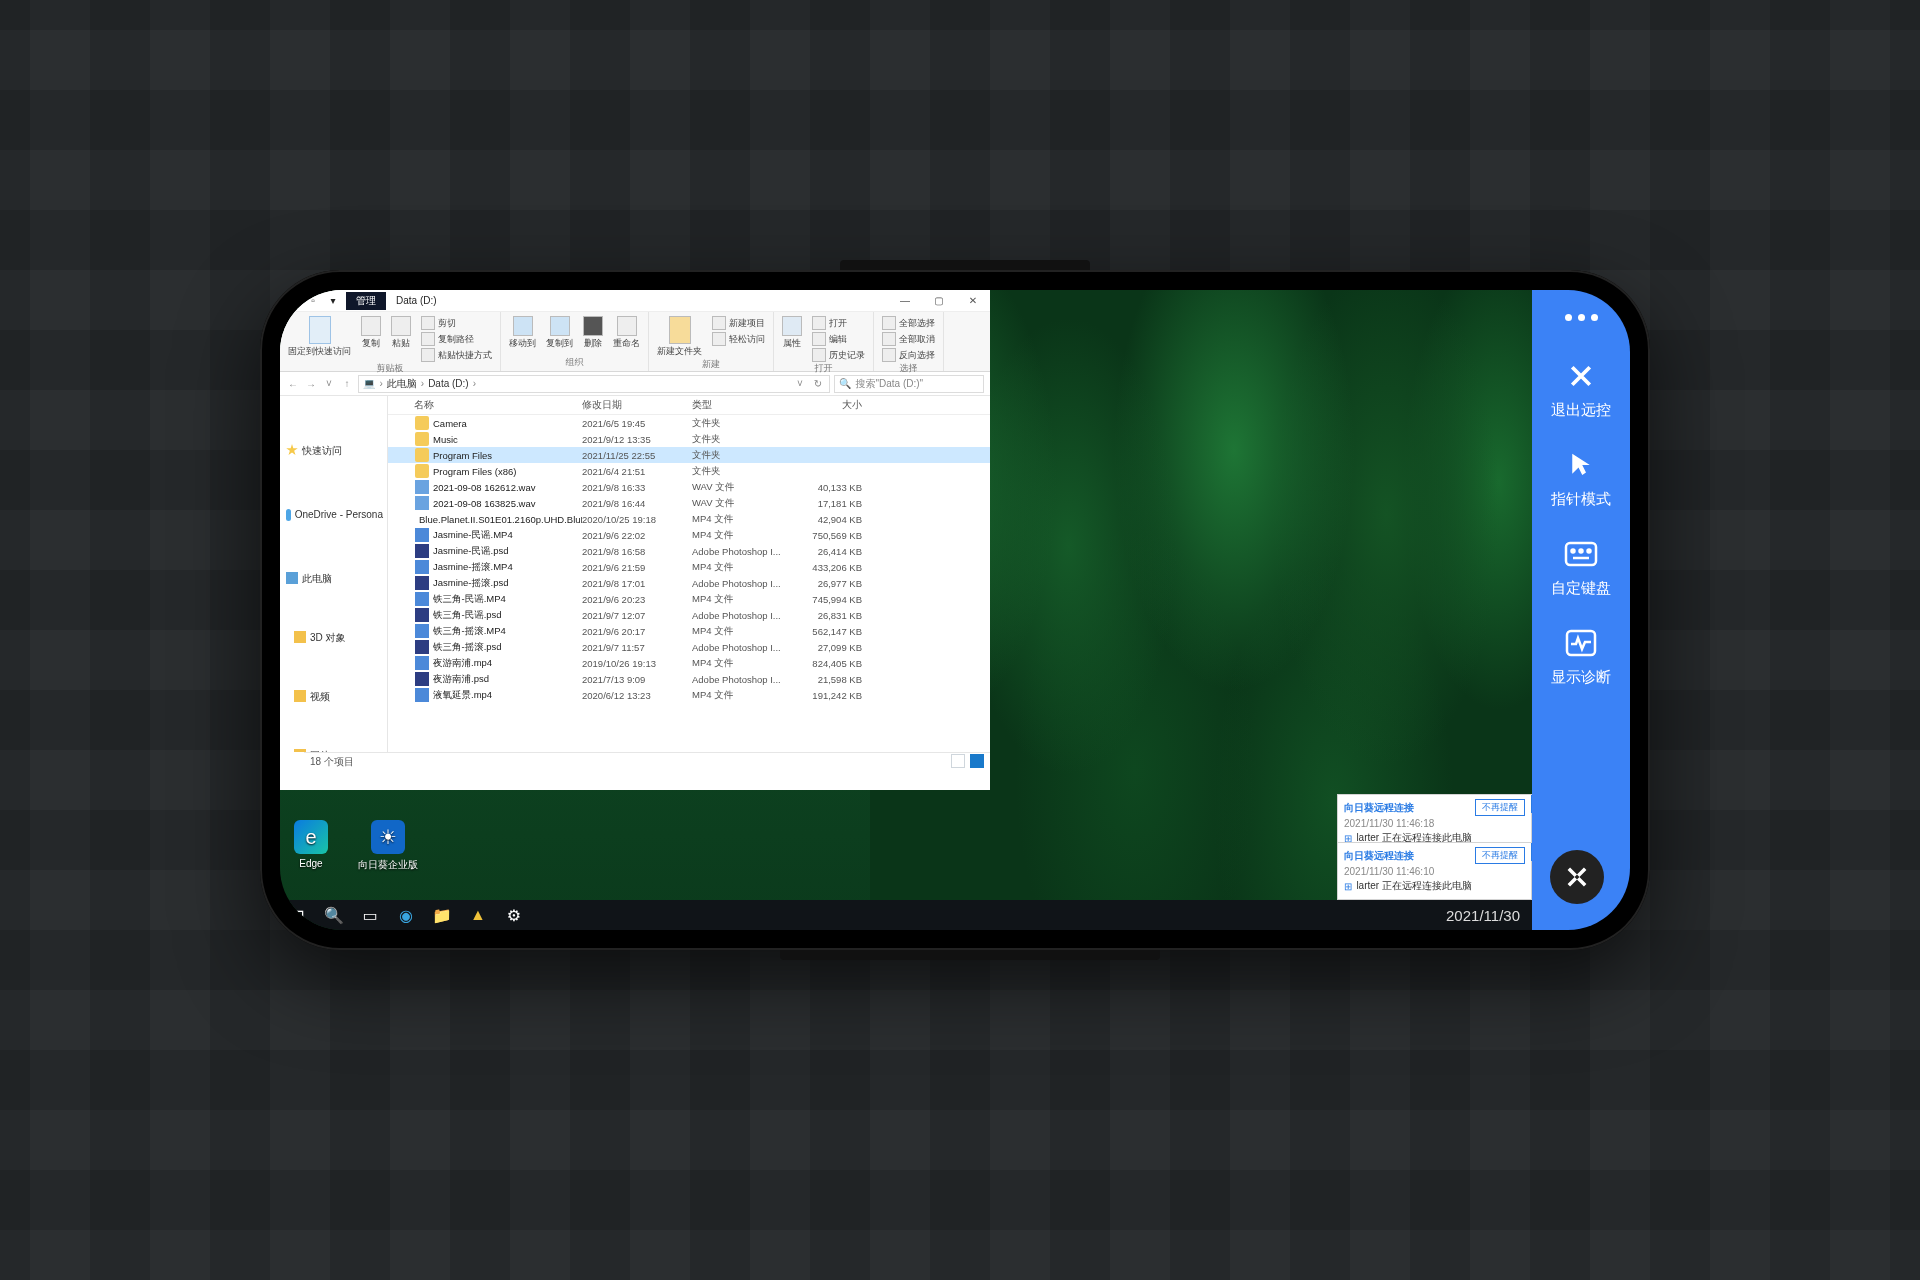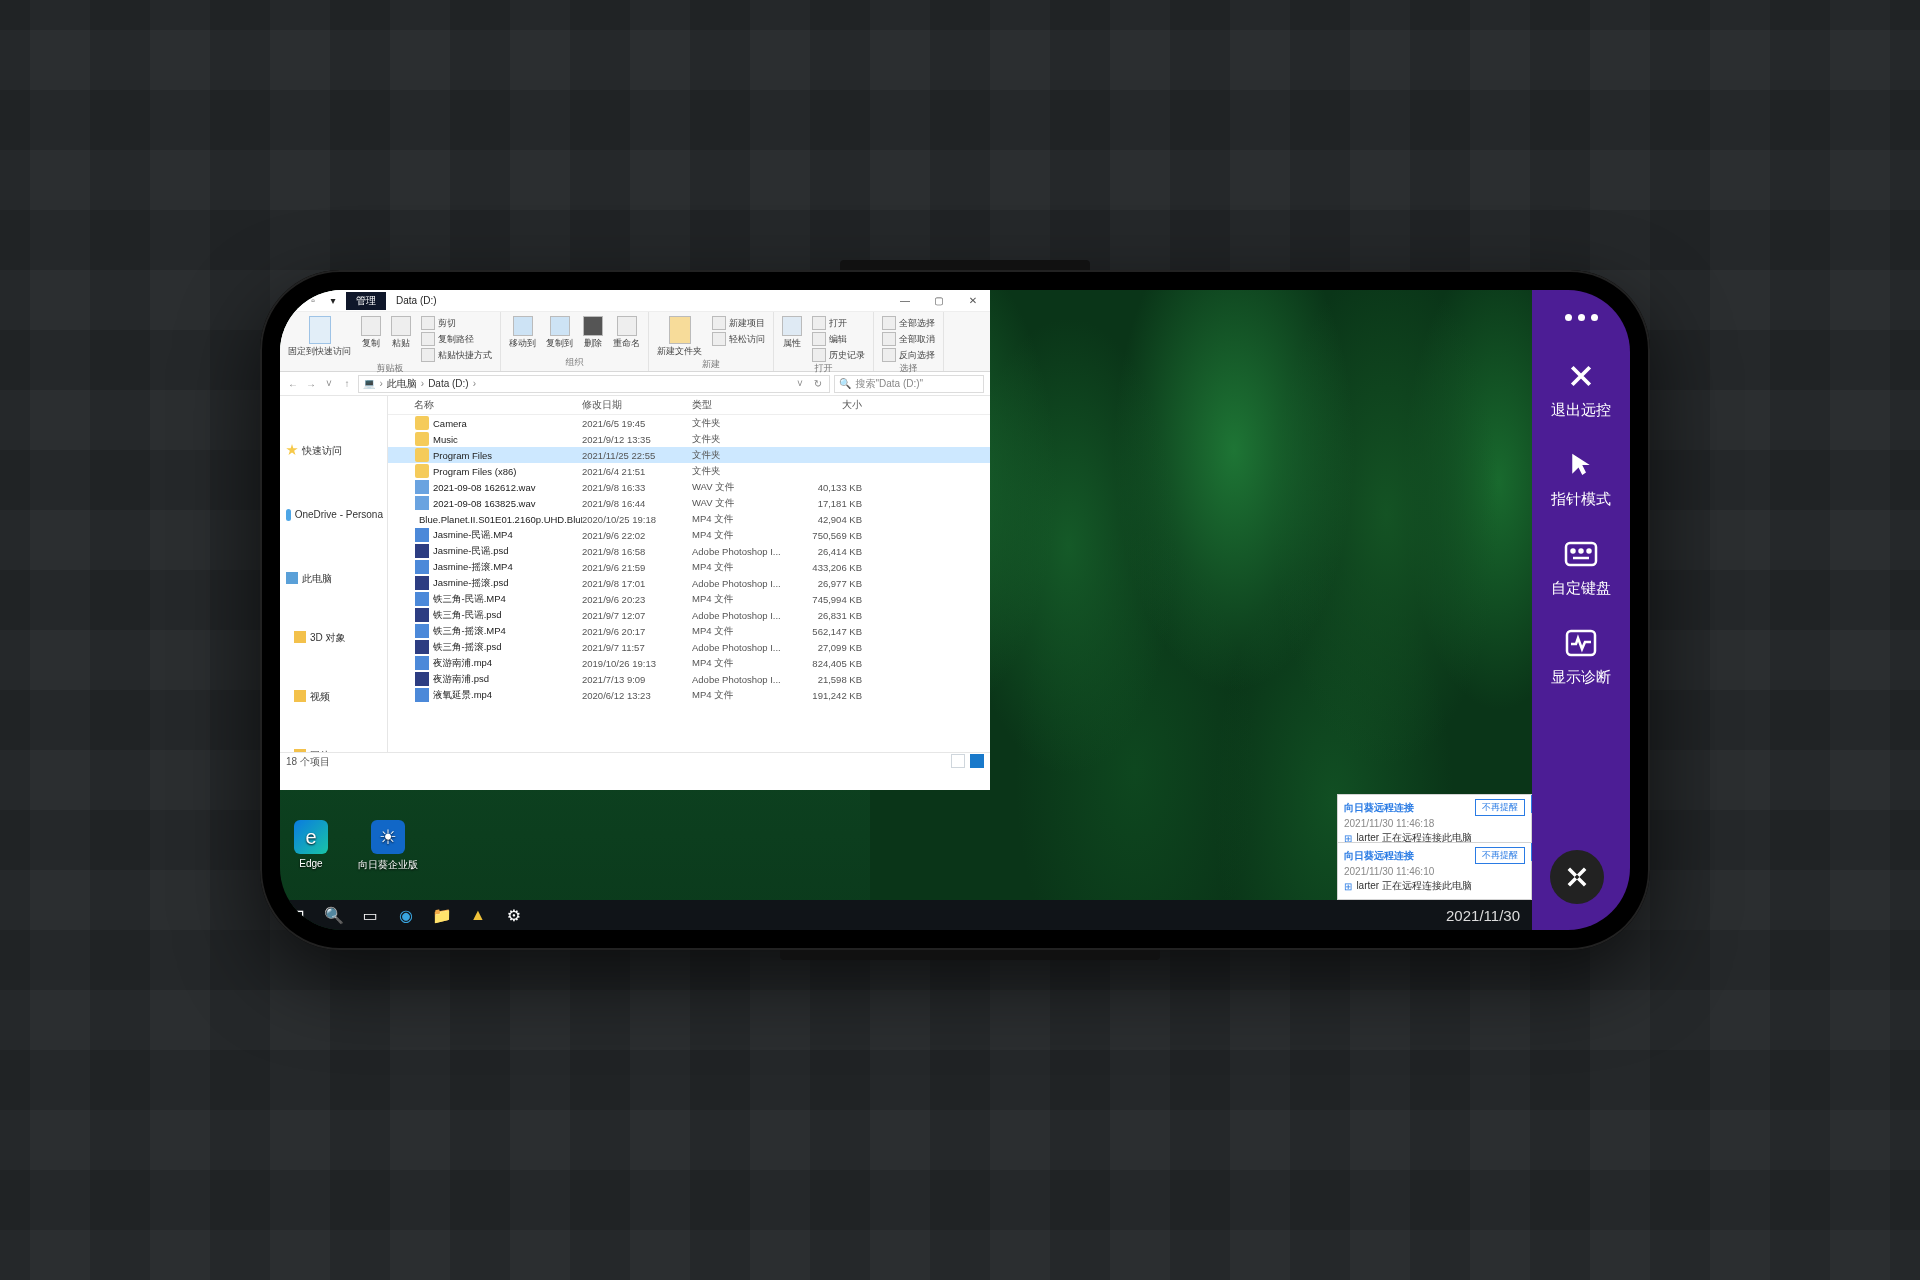--- a/index.html
+++ b/index.html
@@ -109,21 +109,21 @@
 .row.sel { background:#cde8ff; }
 .row .ic { width:14px; height:14px; margin-right:4px; display:inline-block;}
 .ic.folder{ background:#f5cb5a; border-radius:2px;}
 .ic.mp4{ background:#4c89d9;}
 .ic.wav{ background:#6aa3e0;}
 .ic.psd{ background:#2d3d82;}
 .row .c-name{ width:190px; display:flex; align-items:center; overflow:hidden; white-space:nowrap; text-overflow:ellipsis;padding-left:23px;}
 .row .c-date{ width:110px; color:#555;}
 .row .c-type{ width:100px; color:#555;}
 .row .c-size{ width:70px; text-align:right; color:#555;}
-.statusbar { height:18px; border-top:1px solid #e6e6e6; display:flex; align-items:center; font-size:10px; color:#555; padding:0 6px; justify-content:space-between;}
+.statusbar { height:18px; border-top:1px solid #e6e6e6; display:flex; align-items:center; font-size:10px; color:#555; padding:0 6px; justify-content:space-between;margin-left:24px;}
 .statusbar .view-icons span{ width:14px;height:14px; display:inline-block; border:1px solid #cfd6dc; margin-left:2px;}
 .statusbar .view-icons span.active{ background:#1979ca; border-color:#1979ca;}
 
 
 .desk-icons { position:absolute; left:14px; top:530px; display:flex; gap:30px;}
 .desk-icon { display:flex; flex-direction:column; align-items:center; gap:4px; color:#fff; font-size:10px; text-shadow:0 1px 2px #000;}
 .di-img { width:34px; height:34px; border-radius:6px; display:flex; align-items:center; justify-content:center; font-size:20px;}
 .di-img.edge{ background:linear-gradient(135deg,#0a7be0,#19c4a6);}
 .di-img.sunflower{ background:#1167c7;}
 
@@ -138,21 +138,21 @@
 .notif .ntitle{ color:#2a7be4; font-weight:bold; flex:1;}
 .notif .btn-ctrl{ border:1px solid #2a7be4; color:#2a7be4; font-size:9px; padding:1px 6px;}
 .notif .nclose{ width:18px; height:18px; background:#2a7be4; color:#fff; display:flex; align-items:center; justify-content:center; position:absolute; right:-18px; top:0;}
 .notif .ntime{ color:#888; padding:0 6px 2px;}
 .notif .nmsg{ padding:0 6px 6px; display:flex; align-items:center; gap:4px;}
 .notif .nmsg .win{ color:#2a7be4;}
 
 
 .app-sidebar {
   position:absolute; right:0; top:0; width:98px; height:640px;
-  background:#4c1d95; display:flex; flex-direction:column; align-items:center; padding-top:24px; gap:28px; color:#fff;
+  background:#3b82f6; display:flex; flex-direction:column; align-items:center; padding-top:24px; gap:28px; color:#fff;
 }
 .more-dots{ display:flex; gap:6px; margin-bottom:10px;}
 .more-dots span{ width:7px; height:7px; background:#fff; border-radius:50%;}
 .sb-item{ display:flex; flex-direction:column; align-items:center; gap:8px; font-size:15px;}
 .sb-icon{ width:34px; height:34px; display:flex; align-items:center; justify-content:center;}
 .collapse-btn{ position:absolute; right:26px; bottom:26px; width:54px; height:54px; background:#222; border-radius:50%; display:flex; align-items:center; justify-content:center; color:#fff; font-size:26px; font-weight:bold;}
 svg{display:block;}
 </style>
 </head>
 <body>

